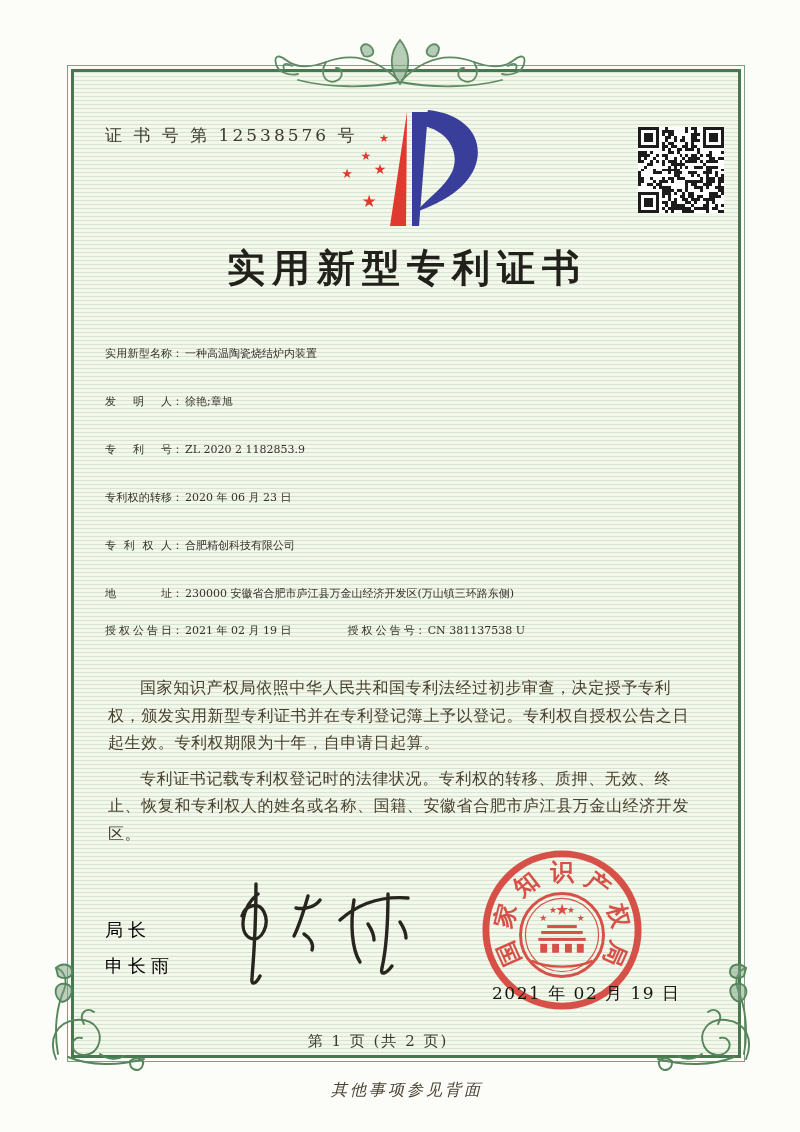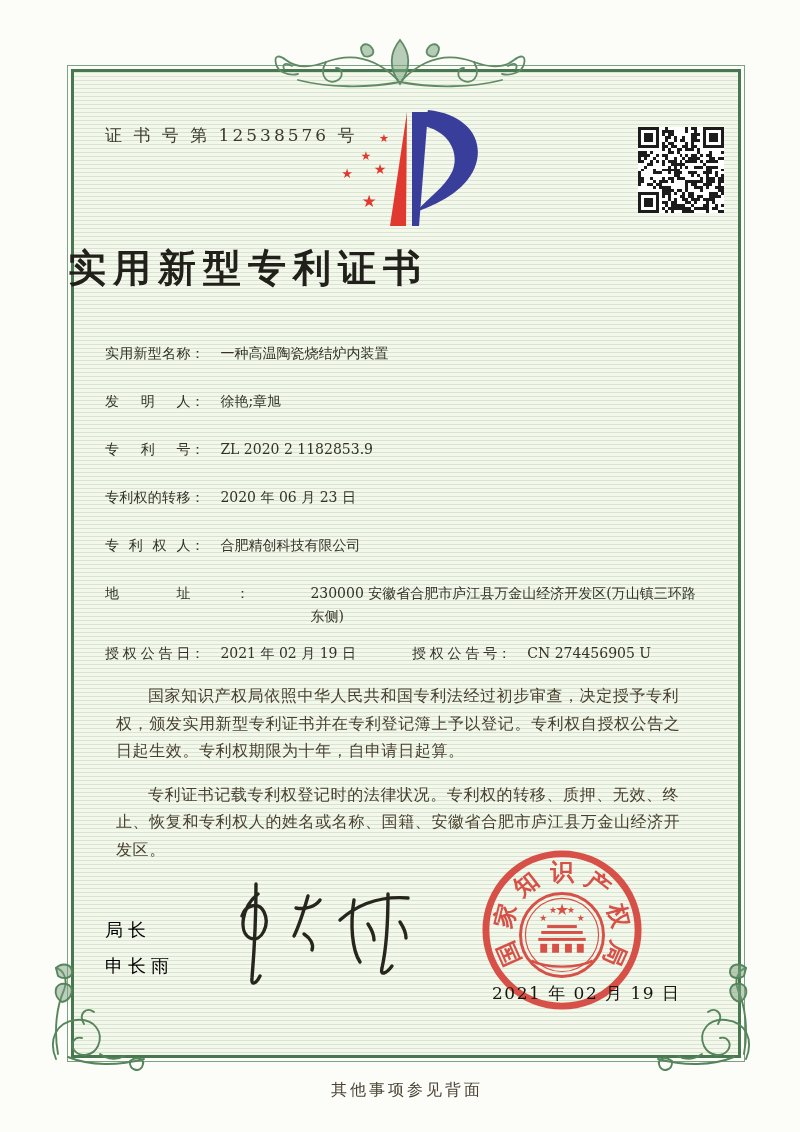--- a/index.html
+++ b/index.html
@@ -26,43 +26,43 @@
   .ornament{position:absolute;z-index:2;pointer-events:none;}
   #crest{left:268px;top:36px;width:264px;height:58px;}
   #corner-bl{left:38px;top:962px;width:112px;height:118px;}
   #corner-br{left:652px;top:962px;width:112px;height:118px;transform:scaleX(-1);}
   
   .content{position:absolute;left:0;top:0;width:800px;height:1132px;z-index:3;}
   .cert-no{position:absolute;left:105px;top:124px;font-size:17px;letter-spacing:3px;color:#3a392f;}
   .logo{position:absolute;left:332px;top:108px;width:150px;height:128px;}
   .qr{position:absolute;left:638px;top:127px;width:86px;height:86px;}
   .title{
-    position:absolute;left:68px;top:243px;width:678px;
+    position:absolute;left:68px;top:243px;width:678px;text-align:center;
     font-size:38px;font-weight:bold;letter-spacing:7px;color:#21201a;
   }
-  .fields{position:absolute;left:105px;top:342px;width:595px;font-size:14px;}
+  .fields{position:absolute;left:105px;top:342px;width:595px;font-size:11px;}
   .row{display:flex;line-height:23px;margin-bottom:25px;}
-  .row.addr{margin-bottom:14px;gap:45px;}
+  .row.addr{margin-bottom:14px;}
   .flabel{display:inline-block;width:6.1em;text-align:justify;text-align-last:justify;flex:0 0 auto;}
   .fcolon{flex:0 0 auto;margin-right:2px;}
-  .fvalue{flex:1 1 auto;margin-left:14px;}
+  .fvalue{flex:1 1 auto;}
   .grant-pair{display:flex;}
   .grant-pair .fvalue{flex:0 0 auto;}
   .grant-gap{width:56px;flex:0 0 auto;}
   .body-text{
     position:absolute;left:100px;top:666px;width:600px;
     font-size:16px;line-height:1.72;letter-spacing:.6px;color:#48412f;
   }
-  .body-text p{margin:16px;text-indent:2em;}
+  .body-text p{margin:8px;text-indent:2em;}
   .signer{position:absolute;left:105px;top:912px;font-size:18px;line-height:36px;letter-spacing:5px;color:#000000;}
   .signature{position:absolute;left:212px;top:876px;width:210px;height:115px;}
   .seal{position:absolute;left:478px;top:846px;width:168px;height:168px;opacity:.92;mix-blend-mode:multiply;}
   .seal-date{position:absolute;left:492px;top:982px;font-size:17px;letter-spacing:1.5px;color:#16160f;z-index:4;}
   .page-footer{position:absolute;left:68px;top:1032px;width:620px;text-align:center;font-size:15px;letter-spacing:2px;color:#3a392f;}
-  .back-note{position:absolute;left:68px;top:1080px;width:678px;text-align:center;font-size:16px;letter-spacing:3px;color:#4a4334;}
+  .back-note{position:absolute;left:68px;top:1080px;width:678px;text-align:center;font-size:16px;letter-spacing:3px;color:#4a4334;font-style:italic;}
   svg text.star{font-family:"DejaVu Sans",sans-serif;}
 </style>
 </head>
 <body>
 
 <div class="frame-outer">
   <div class="frame-inner"></div>
 </div>
 
 <svg id="crest" class="ornament" viewBox="0 0 264 58">
@@ -486,21 +486,21 @@
     <div class="row">
       <span class="grant-pair">
         <span class="flabel">授权公告日</span>
           <span class="fcolon">：</span>
         <span class="fvalue">2021 年 02 月 19 日</span>
       </span>
       <span class="grant-gap"></span>
       <span class="grant-pair">
         <span class="flabel">授权公告号</span>
           <span class="fcolon">：</span>
-        <span class="fvalue">CN 274456905 U</span>
+        <span class="fvalue">CN 381137538 U</span>
       </span>
     </div>
   </div>
 
   <div class="body-text">
     <p>国家知识产权局依照中华人民共和国专利法经过初步审查，决定授予专利权，颁发实用新型专利证书并在专利登记簿上予以登记。专利权自授权公告之日起生效。专利权期限为十年，自申请日起算。</p>
     <p>专利证书记载专利权登记时的法律状况。专利权的转移、质押、无效、终止、恢复和专利权人的姓名或名称、国籍、安徽省合肥市庐江县万金山经济开发区。</p>
   </div>
 
   <div class="signer">
@@ -548,14 +548,15 @@
       <rect x="63" y="99" width="7" height="9"></rect>
       <rect x="75" y="99" width="7" height="9"></rect>
       <rect x="88" y="99" width="7" height="9"></rect>
       <rect x="100" y="99" width="7" height="9"></rect>
       <path d="M54 116 C68 124 102 124 116 116" fill="none" stroke="#d5423a" stroke-width="2.4"></path>
     </g>
   </svg>
 
   <div class="seal-date">2021 年 02 月 19 日</div>
 
+  <div class="page-footer">第 1 页 (共 2 页)</div>
   <div class="back-note">其他事项参见背面</div>
 </div>
 
 </body></html>

